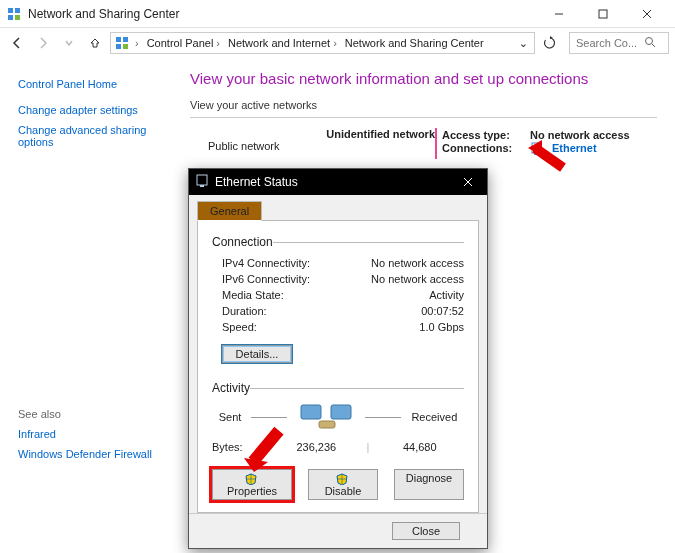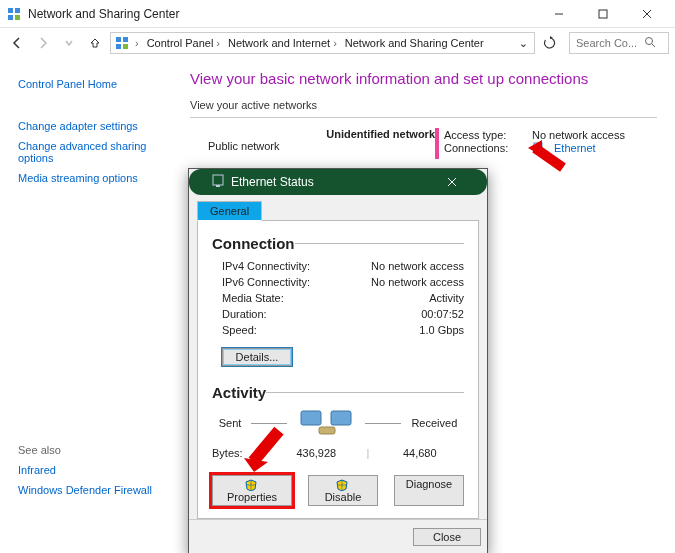--- a/index.html
+++ b/index.html
@@ -23,68 +23,68 @@
   .crumb .sep { color:#666; }
   .refresh { width:22px; height:22px; display:flex; align-items:center; justify-content:center; }
   .search { width:100px; height:22px; border:1px solid #ccc; display:flex; align-items:center; padding:0 4px; margin-left:4px; }
   .search input { border:0; outline:0; width:70px; font-size:11px; }
   .search .sicon { color:#666; }
 
   
   .mainrow { display:flex; height:calc(553px - 58px); }
   .sidebar { width:190px; padding:12px 18px; }
   .sidelink { color:#0066cc; margin:8px 0; display:block; cursor:pointer; }
-  .sidelink.head { color:#0066cc; margin-bottom:30px; }
+  .sidelink.head { color:#0066cc; margin-bottom:14px; }
   .seealso { margin-top:260px; }
   .seealso .hdr { color:#666; margin-bottom:8px; }
 
   .content { flex:1; padding:8px 18px 8px 0; position:relative; }
   .pageTitle { color:#a21caf; font-size:15px; margin:4px 0 12px 0; }
   .sectLabel { color:#333; margin-bottom:6px; }
   .sectLine { border-top:1px solid #ccc; margin-bottom:10px; }
   .netbox { display:flex; }
   .netleft { padding-left:18px; width:245px; }
   .netleft .b { font-weight:600;text-align:right; }
-  .netright { border-left:4px solid #ec4899; padding-left:5px; }
+  .netright { border-left:2px solid #ec4899; padding-left:5px;font-weight:bold; }
   .kv { display:flex; gap:6px; margin:1px 0; }
   .kv .k { width:82px; }
   .link { color:#0066cc; cursor:pointer; }
   .neticon { display:inline-block; vertical-align:middle; margin-right:4px; }
   .opt { margin-top:110px; color:#333; }
 
   
   .dialog { position:absolute; left:188px; top:168px; width:300px; background:#f0f0f0; box-shadow:0 4px 14px rgba(0,0,0,.45); border:1px solid #555; z-index:10; }
-  .dlg-titlebar { height:26px; background:#14532d; color:#fff; display:flex; align-items:center; padding:0 22px; font-size:12px;border-radius:12px; }
+  .dlg-titlebar { height:26px; background:#000000; color:#fff; display:flex; align-items:center; padding:0 6px; font-size:12px; }
   .dlg-titlebar .ic { margin-right:6px; }
   .dlg-titlebar .sp { flex:1; }
   .dlg-titlebar .x { width:26px; height:26px; display:flex; align-items:center; justify-content:center; cursor:pointer; }
 
   .tabs { padding:6px 8px 0 8px; background:#f0f0f0; }
   .tabstrip { display:flex; border-bottom:1px solid #bbb; }
-  .tab { background:#0ea5e9; border:1px solid #bbb; border-bottom:1px solid #fff; padding:3px 12px; margin-bottom:-1px; font-size:11px; }
+  .tab { background:#a16207; border:1px solid #bbb; border-bottom:1px solid #fff; padding:3px 12px; margin-bottom:-1px; font-size:11px; }
   .tabpanel { background:#fff; border:1px solid #bbb; border-top:0; padding:10px 14px 12px 14px;}
 
-  .grpTitle { display:flex; align-items:center; gap:0; margin:4px 0 6px 0; font-size:15px;font-weight:bold; }
+  .grpTitle { display:flex; align-items:center; gap:0; margin:4px 0 6px 0; font-size:12px; }
   .grpTitle .line { flex:1; border-top:1px solid #bbb; }
   .conngrid { padding:0 0 6px 10px; }
   .conngrid .row { display:flex; justify-content:space-between; padding:2px 0; font-size:11px; }
   .sbtn { display:inline-block; min-width:70px; padding:2px 10px; background:#e7e7e7; border:1px solid #999; text-align:center; font-size:11px; cursor:pointer; }
   .sbtn.hilite { outline:1px solid #2a7ab0; box-shadow:0 0 0 1px #8ecaf0 inset; }
   .sbtn.red { outline:3px solid #e11; }
   .btns { display:flex; gap:16px; margin-top:12px; }
   .shield { width:12px; height:12px; display:inline-block; vertical-align:middle; margin-right:2px; }
 
   .actrow { display:flex; align-items:center; justify-content:center; gap:10px; margin:6px 0 8px 0; font-size:11px; }
   .actrow .bar { width:36px; border-top:1px solid #999; }
   .actimg { width:58px; height:32px; }
   .bytesrow { display:flex; align-items:center; font-size:11px; padding:0 0 4px 0; }
   .bytesrow .lab { width:60px; }
   .bytesrow .val { flex:1; text-align:center; }
   .bytesrow .sep { color:#bbb; padding:0 6px; }
-  .dlg-foot { display:flex; justify-content:flex-end; padding:8px 6px; background:#f0f0f0; border-top:1px solid #ccc; }
+  .dlg-foot { display:flex; justify-content:flex-end; padding:8px 27px; background:#f0f0f0; border-top:1px solid #ccc; }
 
   
   .arrow { position:absolute; z-index:20; }
   .arrow svg { display:block; }
 
 </style>
 </head>
 <body>
 
 <div class="titlebar">
@@ -178,21 +178,20 @@
         </svg>
     </span>
   </div>
 </div>
 
 <div class="mainrow">
   <div class="sidebar">
     <a class="sidelink head">Control Panel Home</a>
     <a class="sidelink">Change adapter settings</a>
     <a class="sidelink">Change advanced sharing options</a>
-    <a class="sidelink">Media streaming options</a>
 
     <div class="seealso">
       <div class="hdr">See also</div>
       <a class="sidelink">Infrared</a>
       <a class="sidelink">Windows Defender Firewall</a>
     </div>
   </div>
 
   <div class="content">
     <div class="pageTitle">View your basic network information and set up connections</div>
@@ -306,21 +305,21 @@
             <rect x="34" y="4" width="20" height="14" rx="2" fill="#6aa6d8" stroke="#3b78a8"></rect>
             <rect x="22" y="20" width="16" height="7" rx="2" fill="#c9b070" stroke="#9b8750"></rect>
           </svg>
         </span>
         <span class="bar"></span>
         <span>Received</span>
       </div>
 
       <div class="bytesrow">
         <span class="lab">Bytes:</span>
-        <span class="val">436,928</span>
+        <span class="val">236,236</span>
         <span class="sep">|</span>
         <span class="val">44,680</span>
       </div>
 
       <div class="btns">
         <span class="sbtn red">
           <span class="shield">
             <svg width="12" height="12">
                 <path d="M6 1 L11 3 L10 10 L6 12 L2 10 L1 3 Z" fill="#fc0" stroke="#06a"></path>
                 <path d="M6 1 L6 12 M1 6 L11 6" stroke="#06a" stroke-width="0.6"></path>

